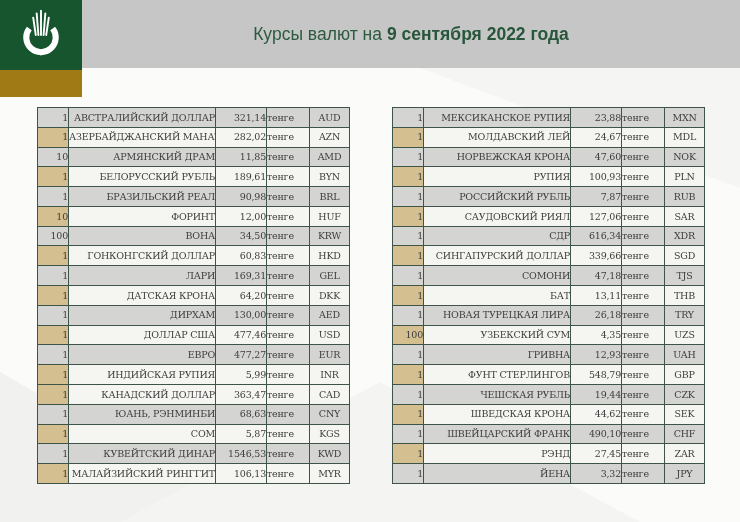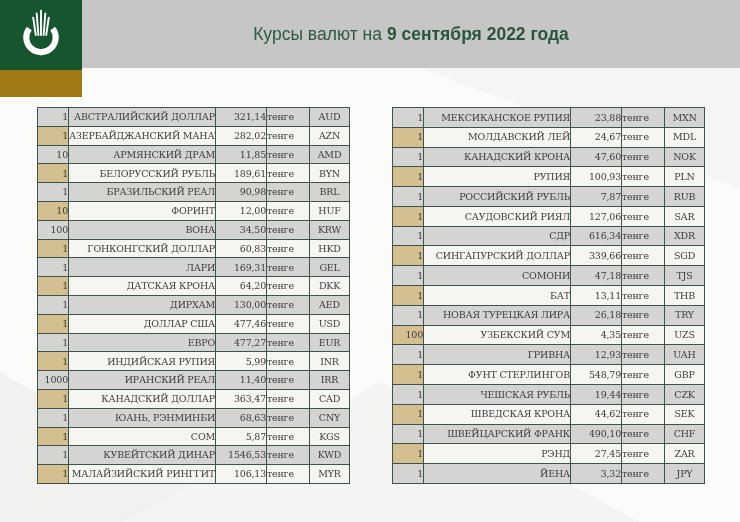--- a/index.html
+++ b/index.html
@@ -171,27 +171,20 @@
           <td class="td-unit">тенге</td>
           <td class="td-code">EUR</td>
         </tr>
         <tr class="row-white">
           <td class="td-qty">1</td>
           <td class="td-name">ИНДИЙСКАЯ РУПИЯ</td>
           <td class="td-rate">5,99</td>
           <td class="td-unit">тенге</td>
           <td class="td-code">INR</td>
         </tr>
-        <tr class="row-grey">
-          <td class="td-qty">1000</td>
-          <td class="td-name">ИРАНСКИЙ РЕАЛ</td>
-          <td class="td-rate">11,40</td>
-          <td class="td-unit">тенге</td>
-          <td class="td-code">IRR</td>
-        </tr>
         <tr class="row-white">
           <td class="td-qty">1</td>
           <td class="td-name">КАНАДСКИЙ ДОЛЛАР</td>
           <td class="td-rate">363,47</td>
           <td class="td-unit">тенге</td>
           <td class="td-code">CAD</td>
         </tr>
         <tr class="row-grey">
           <td class="td-qty">1</td>
           <td class="td-name">ЮАНЬ, РЭНМИНБИ</td>
@@ -241,21 +234,21 @@
         </tr>
         <tr class="row-white">
           <td class="td-qty">1</td>
           <td class="td-name">МОЛДАВСКИЙ ЛЕЙ</td>
           <td class="td-rate">24,67</td>
           <td class="td-unit">тенге</td>
           <td class="td-code">MDL</td>
         </tr>
         <tr class="row-grey">
           <td class="td-qty">1</td>
-          <td class="td-name">КАНАДСКИЙ КРОНА</td>
+          <td class="td-name">НОРВЕЖСКАЯ КРОНА</td>
           <td class="td-rate">47,60</td>
           <td class="td-unit">тенге</td>
           <td class="td-code">NOK</td>
         </tr>
         <tr class="row-white">
           <td class="td-qty">1</td>
           <td class="td-name">РУПИЯ</td>
           <td class="td-rate">100,93</td>
           <td class="td-unit">тенге</td>
           <td class="td-code">PLN</td>

